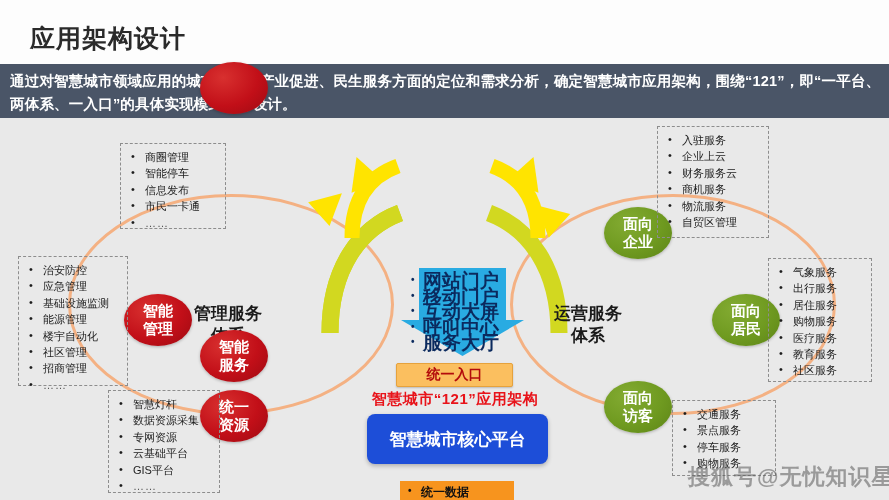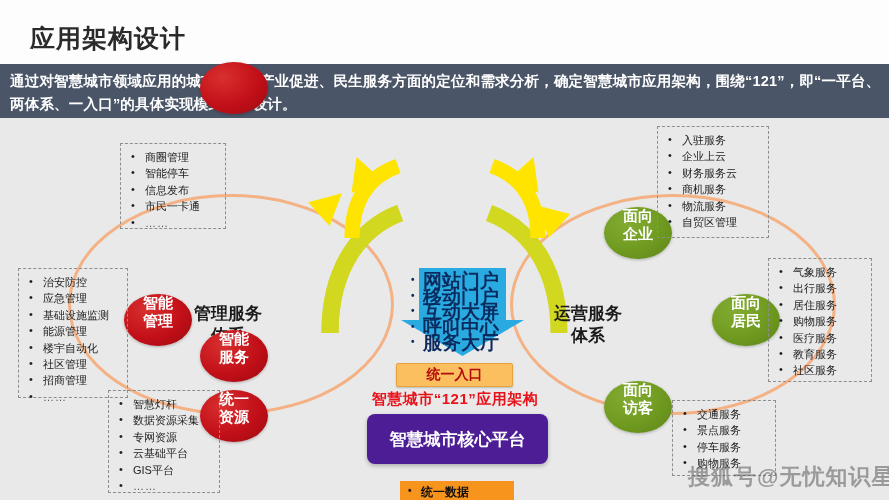--- a/index.html
+++ b/index.html
@@ -24,21 +24,21 @@
   .dbox ul{margin:0;padding:5px 6px 5px 8px;list-style:none;}
   .dbox li{
     font-size:11px;color:#1d1d1d;line-height:16.4px;white-space:nowrap;
     position:relative;padding-left:16px;
   }
   .dbox li:before{content:"\2022";position:absolute;left:2px;top:-1px;font-size:11px;color:#1d1d1d;}
   .dbox li.dots{color:#555;letter-spacing:1px;}
 
   
   .ell{position:absolute;border-radius:50%;display:flex;flex-direction:column;
-       align-items:center;color:#fff;font-weight:bold;
+       align-items:center;justify-content:center;color:#fff;font-weight:bold;
        font-size:15px;line-height:18px;text-align:center;}
   .ell.red{background:radial-gradient(ellipse at 34% 30%, #d8302f 0%, #c20f18 55%, #9c0a12 100%);
            box-shadow:0 1px 3px rgba(0,0,0,.25);}
   .ell.green{background:radial-gradient(ellipse at 34% 30%, #83ab32 0%, #6f9a20 55%, #5c8417 100%);
              box-shadow:0 1px 3px rgba(0,0,0,.25);}
 
   
   .ring{position:absolute;border:3px solid #f4b183;border-radius:50%;}
 
   
@@ -51,21 +51,21 @@
 
   .entry-box{position:absolute;left:396px;top:245px;width:115px;height:22px;
     background:#fbbf5f;border:1px solid #e6a23c;border-radius:2px;
     display:flex;align-items:center;justify-content:center;
     font-size:14px;font-weight:bold;color:#b30c0c;box-shadow:0 1px 2px rgba(0,0,0,.2);}
 
   .arch-title{position:absolute;left:330px;top:272px;width:250px;text-align:center;
     font-size:15px;font-weight:bold;color:#e8131a;letter-spacing:0.5px;white-space:nowrap;}
 
   .core-box{position:absolute;left:367px;top:296px;width:181px;height:50px;
-    background:#4c1d95;border-radius:8px;display:flex;align-items:center;justify-content:center;
+    background:#1d4ed8;border-radius:8px;display:flex;align-items:center;justify-content:center;
     font-size:17px;font-weight:bold;color:#ffffff;box-shadow:0 2px 4px rgba(0,0,0,.25);}
 
   .orange-box{position:absolute;left:400px;top:363px;width:114px;height:62px;background:#f7941e;}
   .orange-box ul{margin:0;padding:4px 4px 4px 6px;list-style:none;}
   .orange-box li{font-size:12px;font-weight:bold;color:#111;line-height:14.5px;
     position:relative;padding-left:15px;white-space:nowrap;}
   .orange-box li:before{content:"\2022";position:absolute;left:2px;top:-1px;font-size:10px;}
 
   .sys-label{position:absolute;width:120px;text-align:center;font-size:17px;font-weight:bold;
     color:#1a1a1a;line-height:22px;}
@@ -169,21 +169,21 @@
   <div class="dbox" style="left:120px;top:143px;width:104px;height:84px;">
     <ul>
       <li>商圈管理</li>
       <li>智能停车</li>
       <li>信息发布</li>
       <li>市民一卡通</li>
       <li class="dots">……</li>
     </ul>
   </div>
 
-  <div class="dbox" style="left:18px;top:256px;width:108px;height:128px;margin-top:12px;">
+  <div class="dbox" style="left:18px;top:256px;width:108px;height:128px;">
     <ul>
       <li>治安防控</li>
       <li>应急管理</li>
       <li>基础设施监测</li>
       <li>能源管理</li>
       <li>楼宇自动化</li>
       <li>社区管理</li>
       <li>招商管理</li>
       <li class="dots">……</li>
     </ul>

